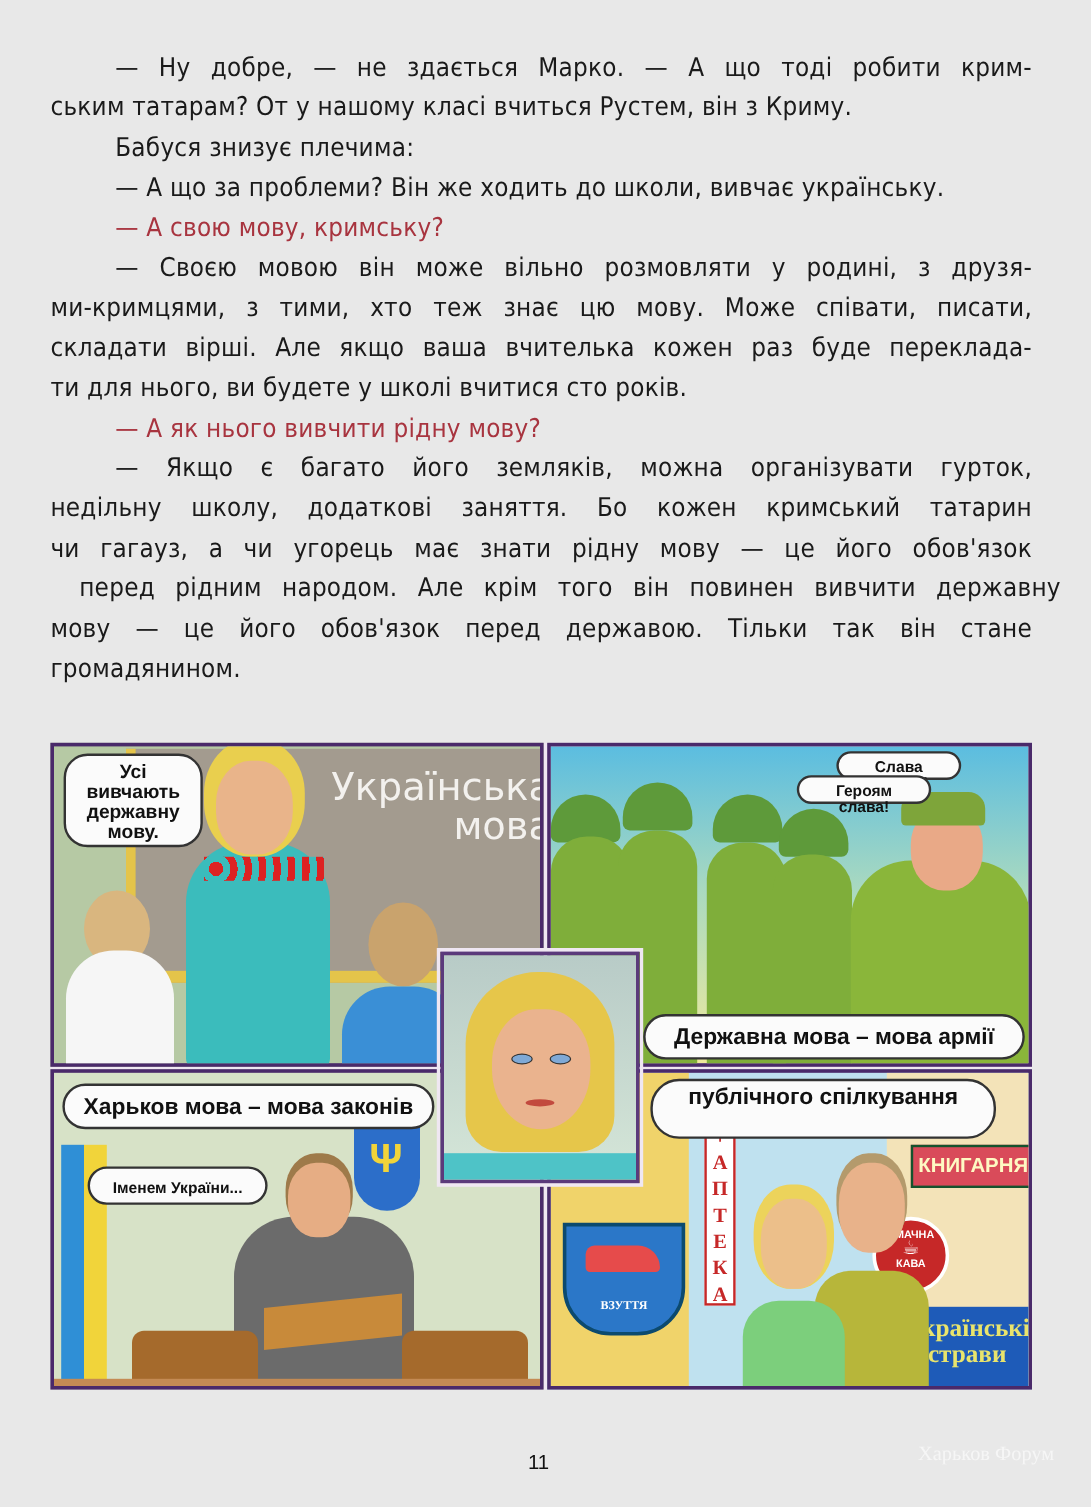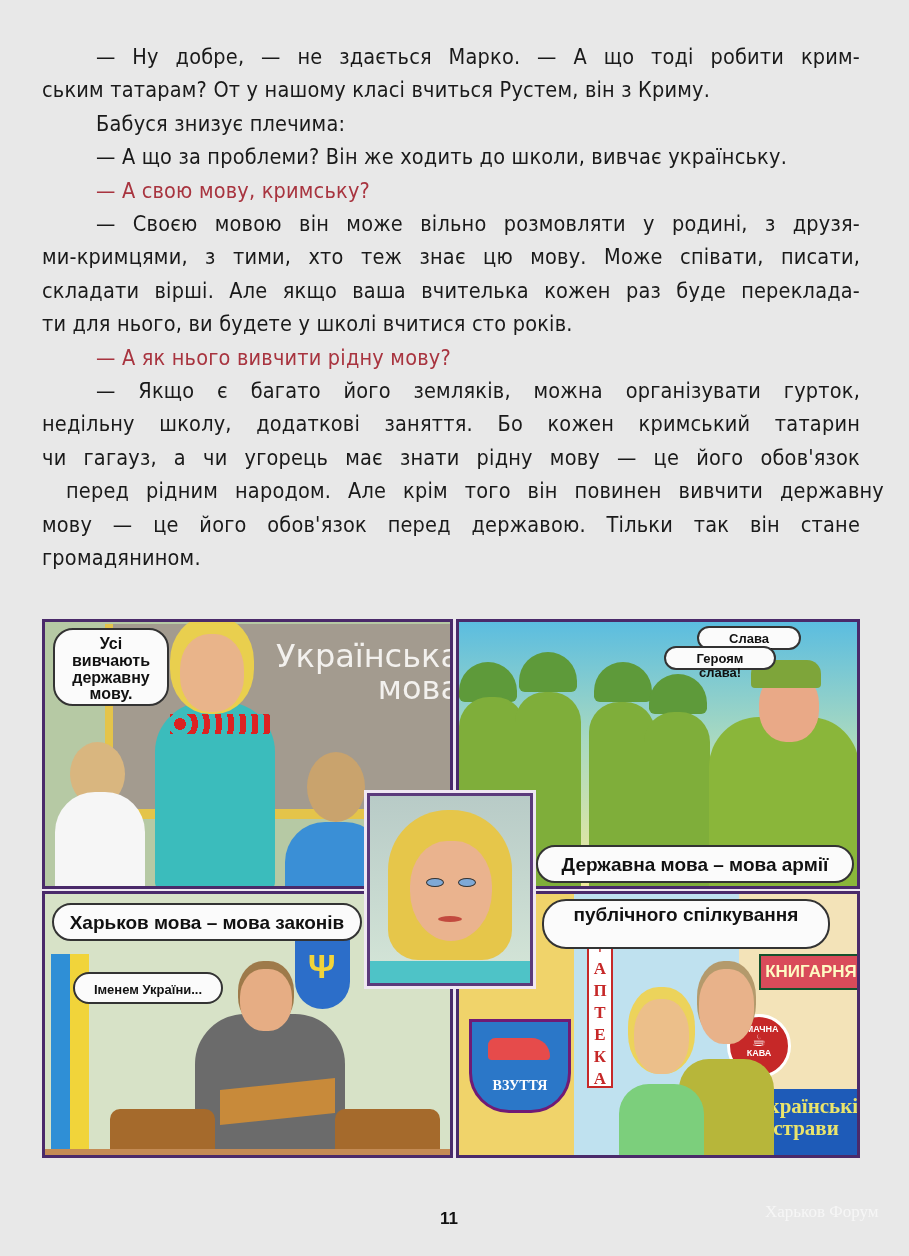--- a/index.html
+++ b/index.html
@@ -58,37 +58,37 @@
   .book { position: absolute; left: 175px; top: 190px; width: 115px; height: 35px; background: #c88a3a; transform: skewY(-6deg); }
   .chairL { position: absolute; left: 65px; top: 215px; width: 105px; height: 45px; background: #a56a2c; border-radius: 10px 10px 0 0; }
   .chairR { position: absolute; left: 290px; top: 215px; width: 105px; height: 45px; background: #a56a2c; border-radius: 10px 10px 0 0; }
   .desk { position: absolute; left: 0; top: 255px; width: 411px; height: 14px; background: #c48b54; }
 
   
   .bldgL { position: absolute; left: 0; top: 0; width: 115px; height: 270px; background: #f0d36a; }
   .bldgR { position: absolute; left: 280px; top: 0; width: 124px; height: 270px; background: #f3e3b8; }
   .sign-bk { position: absolute; left: 300px; top: 60px; width: 100px; height: 32px; background: #d94b5a; color: #fef9c3; font-weight: bold; font-size: 17px; text-align: center; line-height: 32px; border: 2px solid #14532d; }
   .sign-apteka { position: absolute; left: 128px; top: 40px; width: 22px; height: 150px; background: #fff; border: 2px solid #c62828; color: #c62828; font-weight: bold; font-size: 17px; text-align: center; line-height: 22px; font-family: "Liberation Serif", serif; }
-  .sign-shoe { position: absolute; left: 10px; top: 125px; width: 96px; height: 88px; background: #2b77c8; border: 3px solid #701a75; border-radius: 0 0 40px 40px; color: #fff; font-weight: bold; font-size: 14px; text-align: center; font-family: "Liberation Serif", serif; }
+  .sign-shoe { position: absolute; left: 10px; top: 125px; width: 96px; height: 88px; background: #2b77c8; border: 3px solid #0c4a6e; border-radius: 0 0 40px 40px; color: #fff; font-weight: bold; font-size: 10px; text-align: center; font-family: "Liberation Serif", serif; }
   .sign-shoe .lbl { position: absolute; bottom: 16px; left: 0; right: 0; }
   .sign-coffee { position: absolute; left: 268px; top: 120px; width: 58px; height: 58px; border-radius: 50%; background: #c62828; border: 3px solid #fff; color: #fff; font-size: 9px; font-weight: bold; text-align: center; line-height: 12px; }
   .sign-food { position: absolute; left: 290px; top: 195px; width: 114px; height: 70px; background: #1e5bb8; color: #e9e46c; font-size: 21px; text-align: center; line-height: 1.05; padding-top: 6px; box-sizing: border-box; font-family: "Liberation Serif", serif; font-weight: bold; }
   .girl { position: absolute; left: 160px; top: 190px; width: 85px; height: 80px; background: #7ccf7c; border-radius: 30px 30px 0 0; }
   .girlh { position: absolute; left: 175px; top: 105px; width: 55px; height: 75px; background: #ecbf8a; border-radius: 45%; box-shadow: 0 -6px 0 6px #ecd35b; }
   .boy { position: absolute; left: 220px; top: 165px; width: 95px; height: 105px; background: #b7b63a; border-radius: 30px 30px 0 0; }
   .boyh { position: absolute; left: 240px; top: 75px; width: 55px; height: 75px; background: #e8b28a; border-radius: 45%; box-shadow: 0 -6px 0 2px #b49a6c; }
 
   
   .ci-hair { position: absolute; left: 18px; top: 14px; width: 124px; height: 150px; background: #e6c64a; border-radius: 60px 60px 30px 30px; }
   .ci-face { position: absolute; left: 40px; top: 45px; width: 82px; height: 100px; background: #eab38e; border-radius: 45% 45% 50% 50%; }
   .ci-eye { position: absolute; top: 82px; width: 16px; height: 7px; background: #7fa9d6; border-radius: 50%; border: 1px solid #333; }
   .ci-mouth { position: absolute; left: 68px; top: 120px; width: 24px; height: 6px; background: #c24a3e; border-radius: 50%; }
   .ci-dress { position: absolute; left: 0; top: 165px; width: 166px; height: 30px; background: #4ec3c7; }
 
-  .page-number { position: absolute; left: 440px; top: 1209px; font-size: 17px; font-weight: bold; color: #111; }
+  .page-number { position: absolute; left: 440px; top: 1209px; font-size: 17px; font-weight: normal; color: #111; }
   .watermark { position: absolute; left: 765px; top: 1202px; font-size: 17px; color: #f6f6f6; font-family: "Liberation Serif", serif; }
 </style>
 </head>
 <body>
 
 <div class="text-block" id="textBlock">
     <div class="line just" style="top: 0px; left: 54px; width: 764px;">— Ну добре, — не здається Марко. — А що тоді робити крим-</div>
     <div class="line" style="top: 33.4px;">ським татарам? От у нашому класі вчиться Рустем, він з Криму.</div>
     <div class="line" style="top: 66.8px; left: 54px;">Бабуся знизує плечима:</div>
     <div class="line" style="top: 100.2px; left: 54px;">— А що за проблеми? Він же ходить до школи, вивчає українську.</div>

